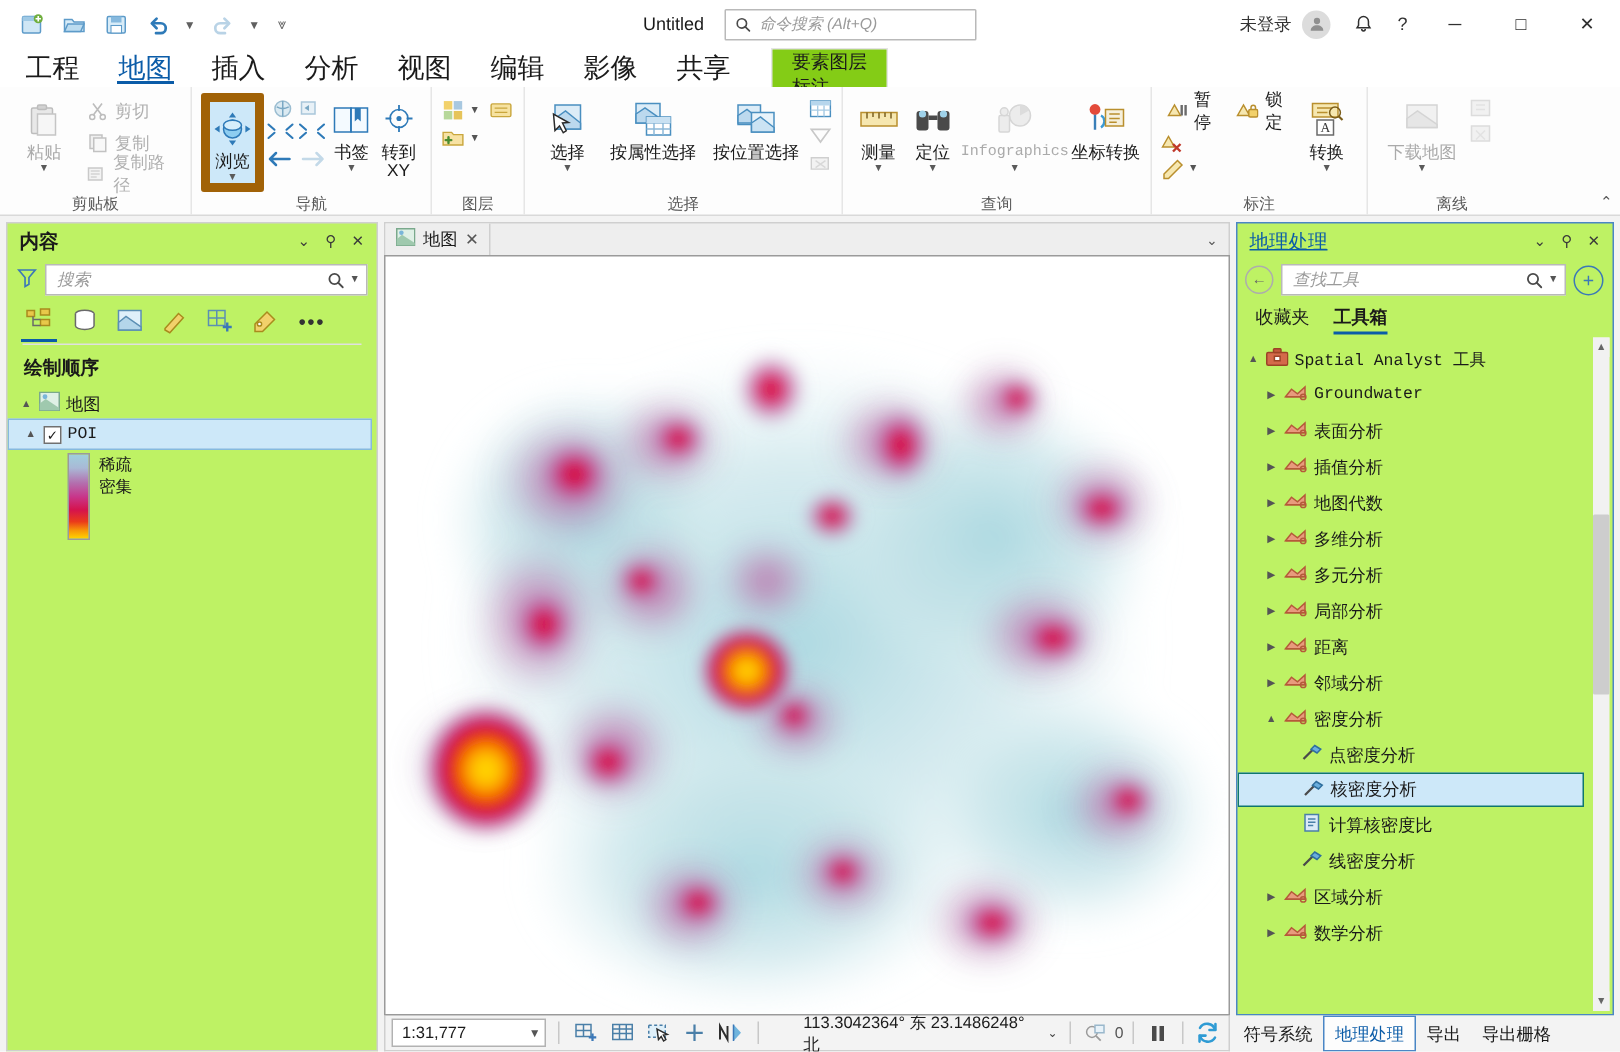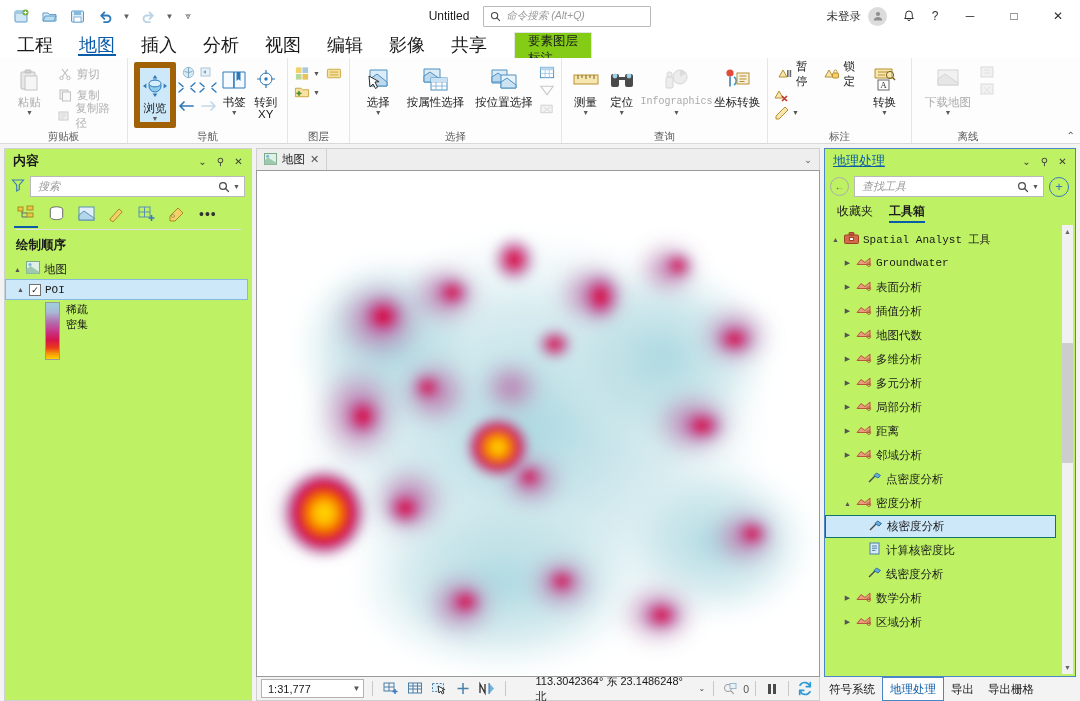--- a/index.html
+++ b/index.html
@@ -1040,36 +1040,36 @@
           </div>
           <div class="gp-row lvl1">
             <span class="tri">▶</span>
             <span><svg width="16" height="13" viewBox="0 0 16 13">
                   <path d="M1 9.5l4-5 4 3 5-4.5v6.5H1z" fill="#e89b7d" stroke="#b5593a"></path>
                   <path d="M1 9.5h13" stroke="#b5593a"></path>
                   <circle cx="12.8" cy="9.6" r="1.8" fill="none" stroke="#b5593a"></circle>
                 </svg></span>
             <span class="gp-lbl">邻域分析</span>
           </div>
-          <div class="gp-row lvl2">
-            <span><svg width="15" height="13" viewBox="0 0 15 13">
-                  <path d="M2 11l6-6" stroke="#4a4a4a" stroke-width="1.5"></path>
-                  <path d="M7 4.5l2.5-2.5 4 2.5-2.5 2.5z" fill="#6aaede" stroke="#2f6f9e"></path>
-                </svg></span>
-            <span class="gp-lbl">点密度分析</span>
-          </div>
           <div class="gp-row lvl1">
             <span class="tri">▲</span>
             <span><svg width="16" height="13" viewBox="0 0 16 13">
                   <path d="M1 9.5l4-5 4 3 5-4.5v6.5H1z" fill="#e89b7d" stroke="#b5593a"></path>
                   <path d="M1 9.5h13" stroke="#b5593a"></path>
                   <circle cx="12.8" cy="9.6" r="1.8" fill="none" stroke="#b5593a"></circle>
                 </svg></span>
             <span class="gp-lbl">密度分析</span>
           </div>
+          <div class="gp-row lvl2">
+            <span><svg width="15" height="13" viewBox="0 0 15 13">
+                  <path d="M2 11l6-6" stroke="#4a4a4a" stroke-width="1.5"></path>
+                  <path d="M7 4.5l2.5-2.5 4 2.5-2.5 2.5z" fill="#6aaede" stroke="#2f6f9e"></path>
+                </svg></span>
+            <span class="gp-lbl">点密度分析</span>
+          </div>
           <div class="gp-row lvl2 sel">
             <span><svg width="15" height="13" viewBox="0 0 15 13">
                   <path d="M2 11l6-6" stroke="#4a4a4a" stroke-width="1.5"></path>
                   <path d="M7 4.5l2.5-2.5 4 2.5-2.5 2.5z" fill="#6aaede" stroke="#2f6f9e"></path>
                 </svg></span>
             <span class="gp-lbl">核密度分析</span>
           </div>
           <div class="gp-row lvl2">
             <span><svg width="15" height="13" viewBox="0 0 15 13">
                   <rect x="3" y="1" width="9" height="11" fill="#dbeaf7" stroke="#4a7fa8"></rect>
@@ -1084,30 +1084,30 @@
                 </svg></span>
             <span class="gp-lbl">线密度分析</span>
           </div>
           <div class="gp-row lvl1">
             <span class="tri">▶</span>
             <span><svg width="16" height="13" viewBox="0 0 16 13">
                   <path d="M1 9.5l4-5 4 3 5-4.5v6.5H1z" fill="#e89b7d" stroke="#b5593a"></path>
                   <path d="M1 9.5h13" stroke="#b5593a"></path>
                   <circle cx="12.8" cy="9.6" r="1.8" fill="none" stroke="#b5593a"></circle>
                 </svg></span>
-            <span class="gp-lbl">数学分析</span>
+            <span class="gp-lbl">区域分析</span>
           </div>
           <div class="gp-row lvl1">
             <span class="tri">▶</span>
             <span><svg width="16" height="13" viewBox="0 0 16 13">
                   <path d="M1 9.5l4-5 4 3 5-4.5v6.5H1z" fill="#e89b7d" stroke="#b5593a"></path>
                   <path d="M1 9.5h13" stroke="#b5593a"></path>
                   <circle cx="12.8" cy="9.6" r="1.8" fill="none" stroke="#b5593a"></circle>
                 </svg></span>
-            <span class="gp-lbl">区域分析</span>
+            <span class="gp-lbl">数学分析</span>
           </div>
 
           <div class="gp-scroll"></div>
           <div class="gp-arrow" style="top:2px;">▲</div>
           <div class="gp-thumb" style="top:120px;height:120px;"></div>
           <div class="gp-arrow" style="bottom:2px;">▼</div>
         </div>
       </div>
 
       <div class="gp-bottom-tabs">

